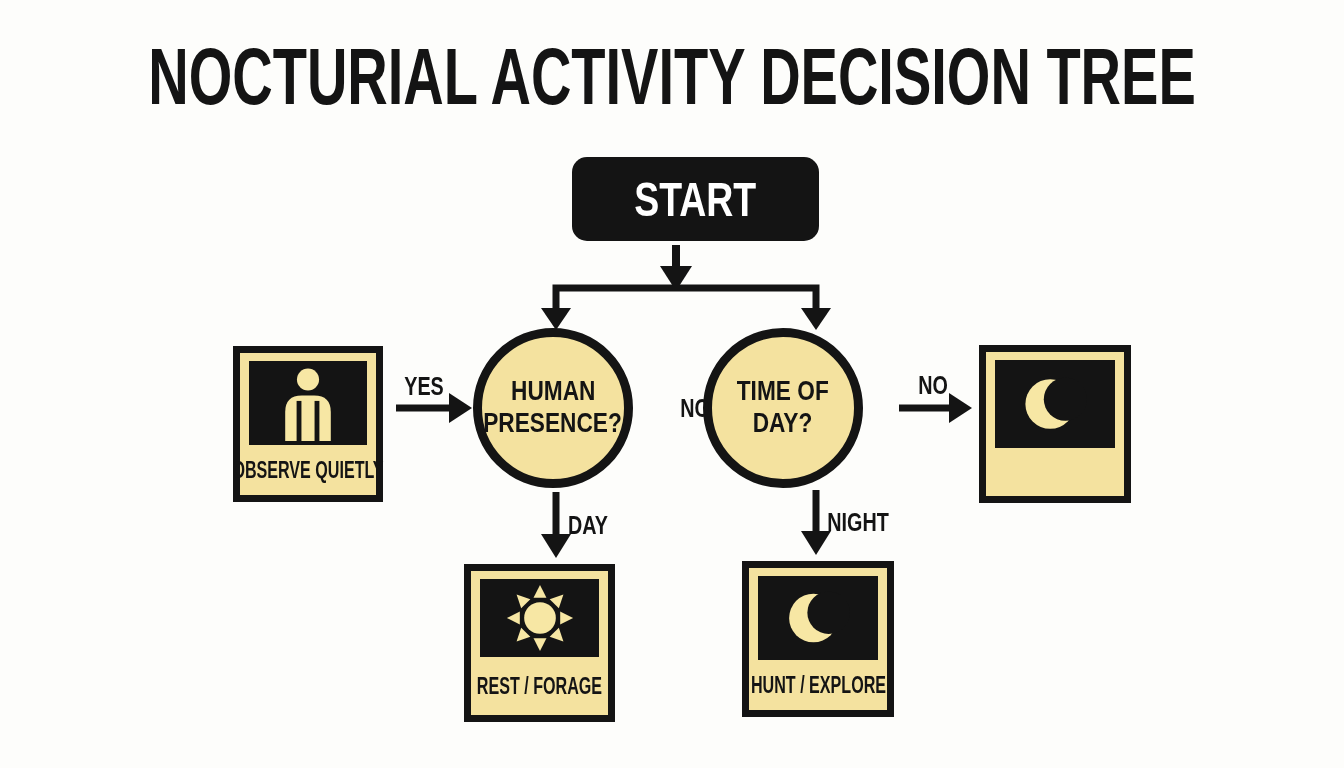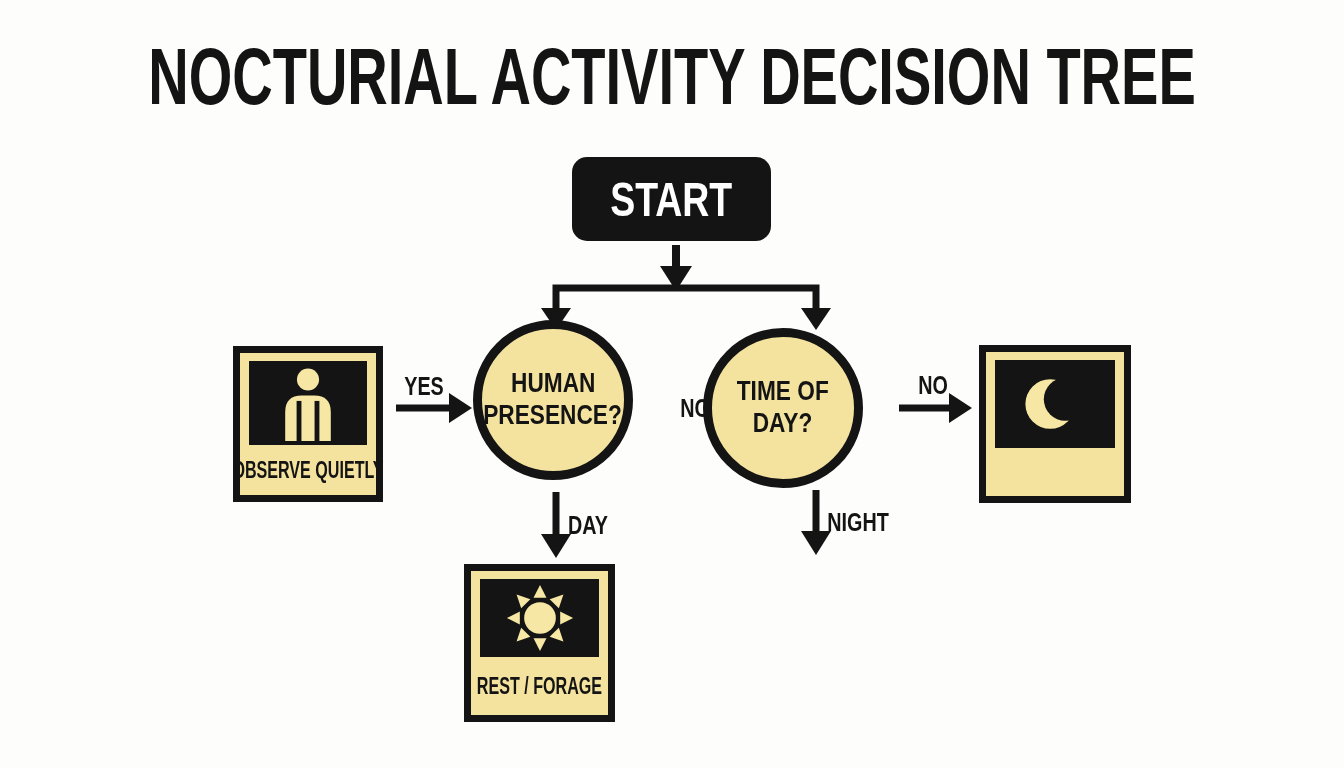--- a/index.html
+++ b/index.html
@@ -20,41 +20,41 @@
     font-size:80px;font-weight:800;letter-spacing:0px;
     white-space:nowrap;
   }
   .page-title .cond{transform:scaleX(0.70);}
 
   
   .connectors{position:absolute;left:0;top:0;width:1344px;height:768px;pointer-events:none;}
 
   
   .start-node{
-    position:absolute;left:572px;top:157px;width:199px;height:84px;
+    position:absolute;left:572px;top:157px;width:247px;height:84px;
     background:#141414;border-radius:15px;
     display:flex;align-items:center;justify-content:center;
   }
   .start-node .start-label{
     color:#ffffff;font-size:48px;font-weight:800;transform:scaleX(0.78);
     white-space:nowrap;
   }
 
   
   .decision-circle{
     position:absolute;width:160px;height:160px;border-radius:50%;
     background:#f4e29f;border:9px solid #141414;box-sizing:border-box;
     display:flex;flex-direction:column;align-items:center;justify-content:center;
     text-align:center;
   }
   .decision-circle .line{
     font-size:27px;font-weight:800;line-height:1.18;transform:scaleX(0.84);
     white-space:nowrap;
   }
-  .circle-human{left:473px;top:320px;}
+  .circle-human{left:473px;top:328px;}
   .circle-time{left:703px;top:328px;}
 
   
   .action-box{
     position:absolute;background:#f4e29f;border:7px solid #141414;
     box-sizing:border-box;padding:8px 9px 0 9px;
     display:flex;flex-direction:column;
   }
   .icon-panel{
     background:#141414;flex:none;width:100%;
@@ -191,20 +191,31 @@
               <polygon points="50,4 41,22 59,22"></polygon>
             </g>
         </g>
       </svg>
     </div>
     <div class="box-label">
       <span class="cond">REST / FORAGE</span>
     </div>
   </div>
 
+  <div class="action-box box-hunt">
+    <div class="icon-panel">
+      <svg width="90" height="76" viewBox="0 0 100 100">
+        <circle cx="44" cy="50" r="32" fill="#f7e7a4"></circle>
+        <circle cx="64" cy="43" r="28" fill="#141414"></circle>
+      </svg>
+    </div>
+    <div class="box-label">
+      <span class="cond">HUNT / EXPLORE</span>
+    </div>
+  </div>
 
   <div class="edge-label lbl-yes">YES</div>
   <div class="edge-label lbl-no-mid">NO</div>
   <div class="edge-label lbl-no-right">NO</div>
   <div class="edge-label lbl-day">DAY</div>
   <div class="edge-label lbl-night">NIGHT</div>
 
 </div>
 
 </body></html>

